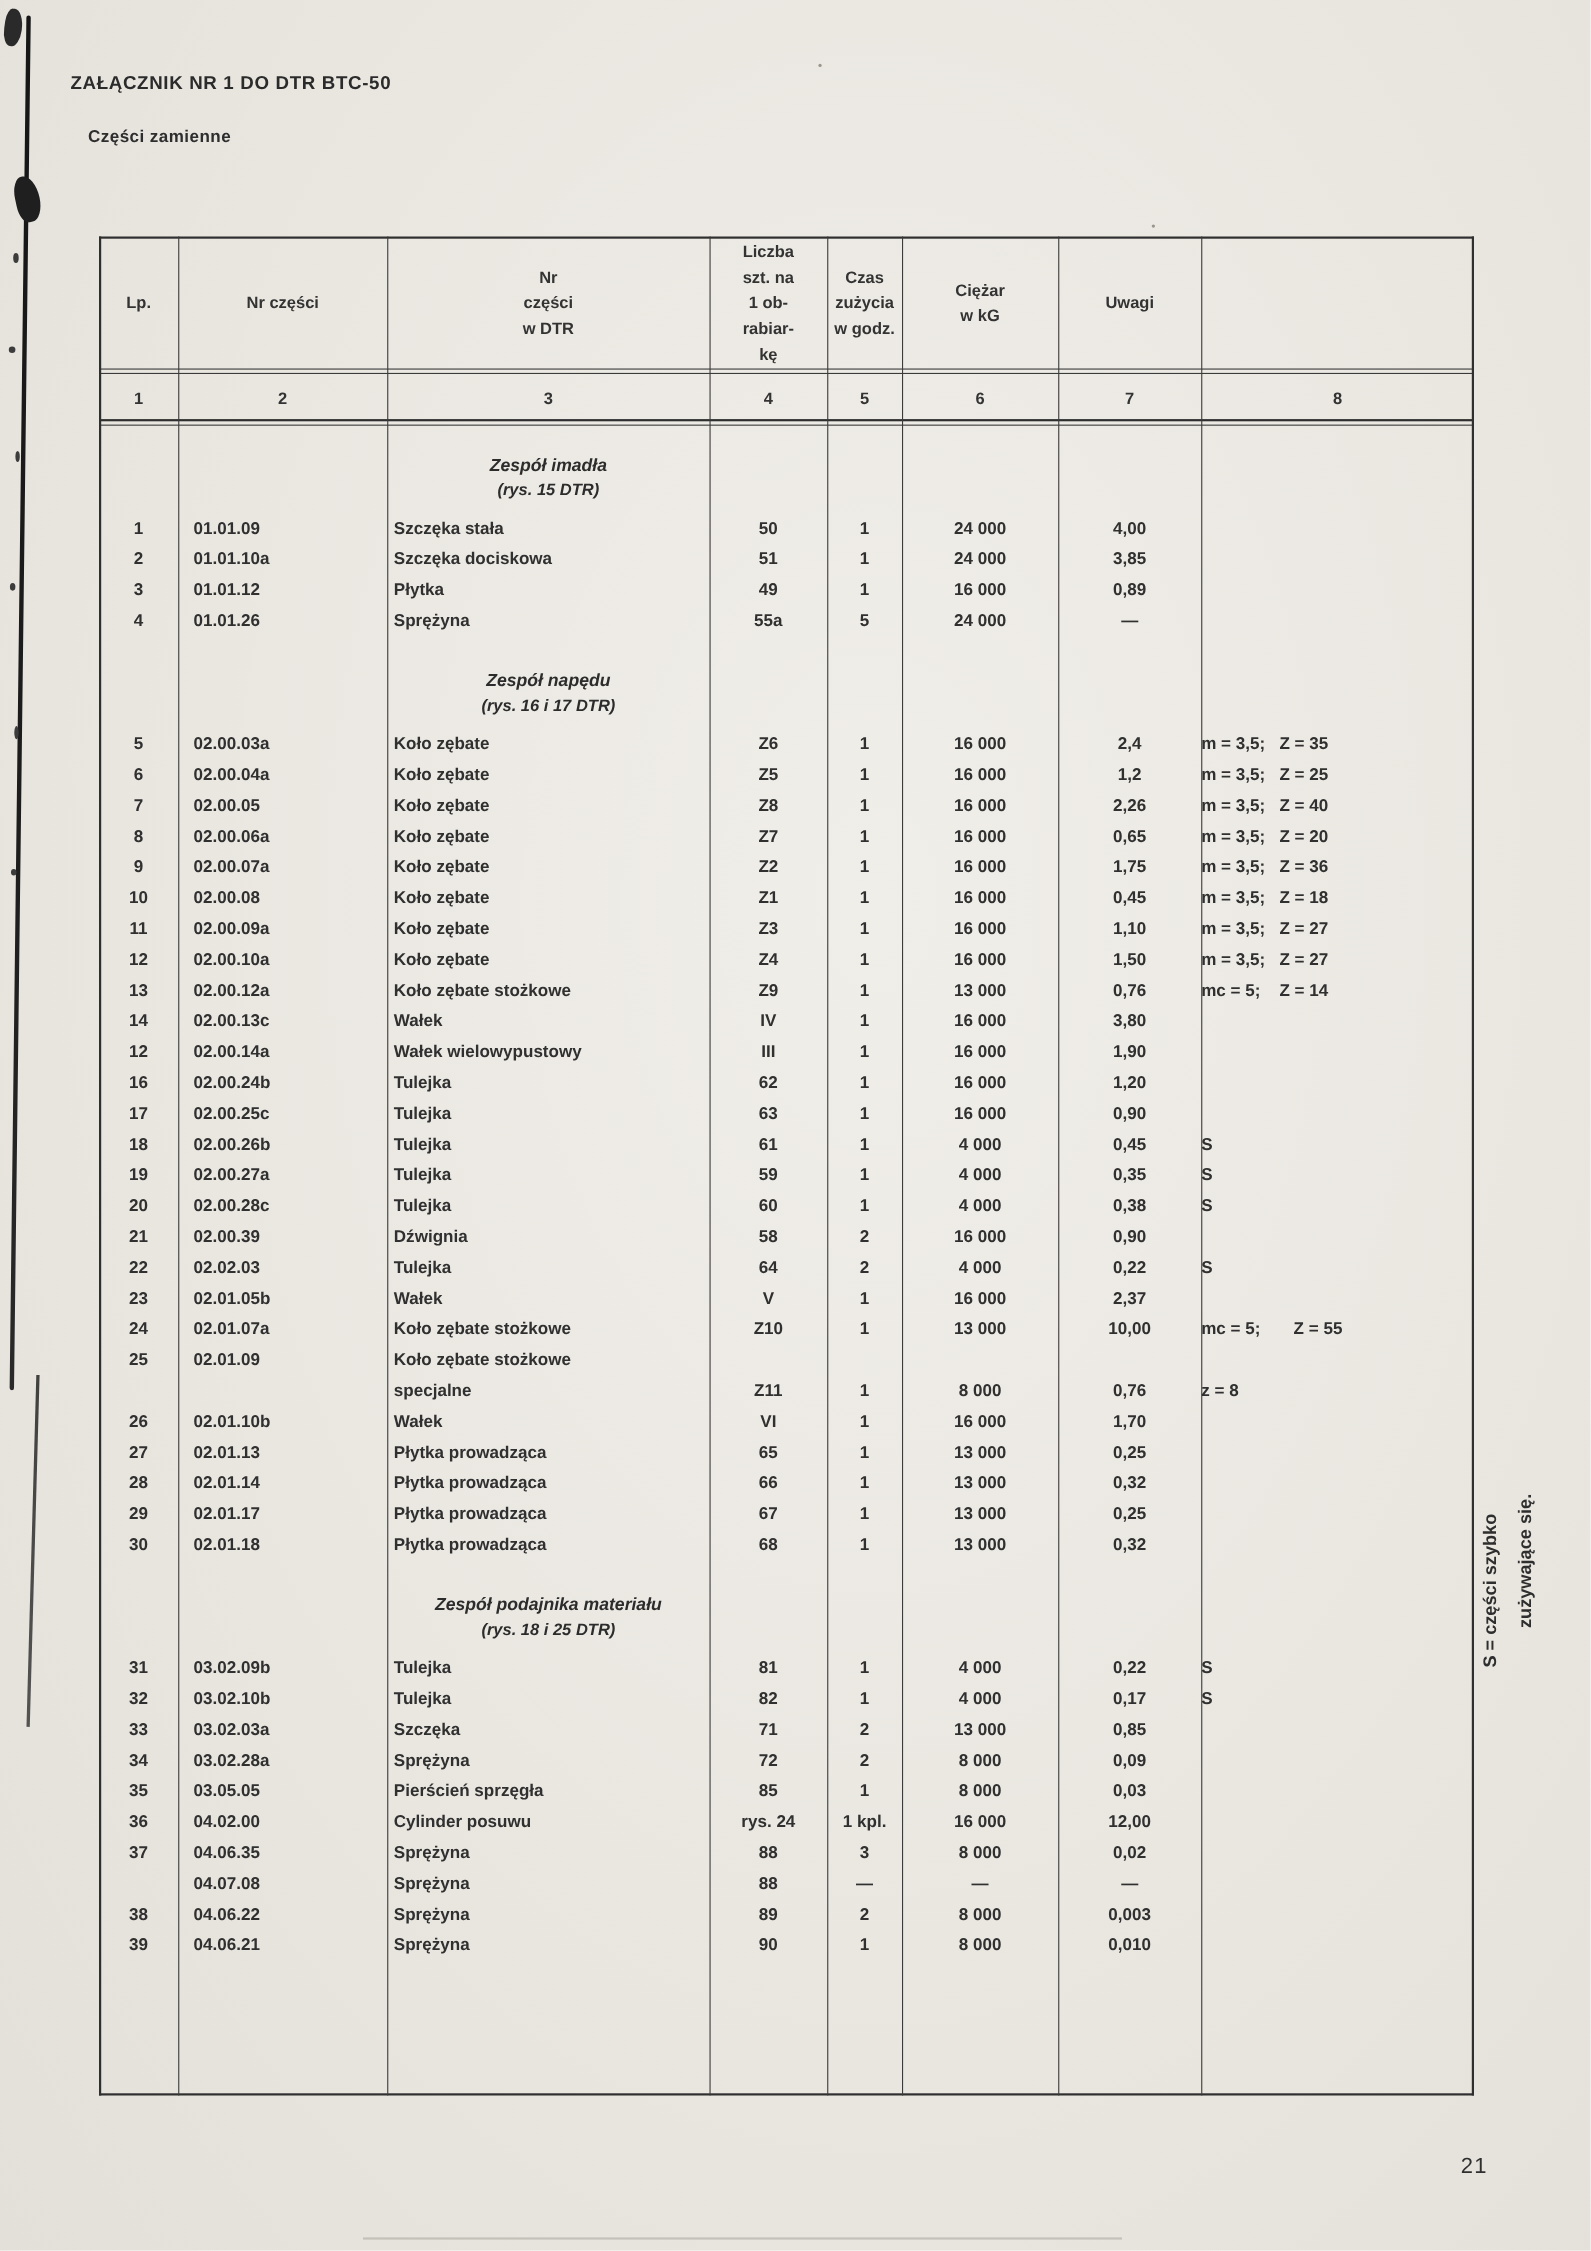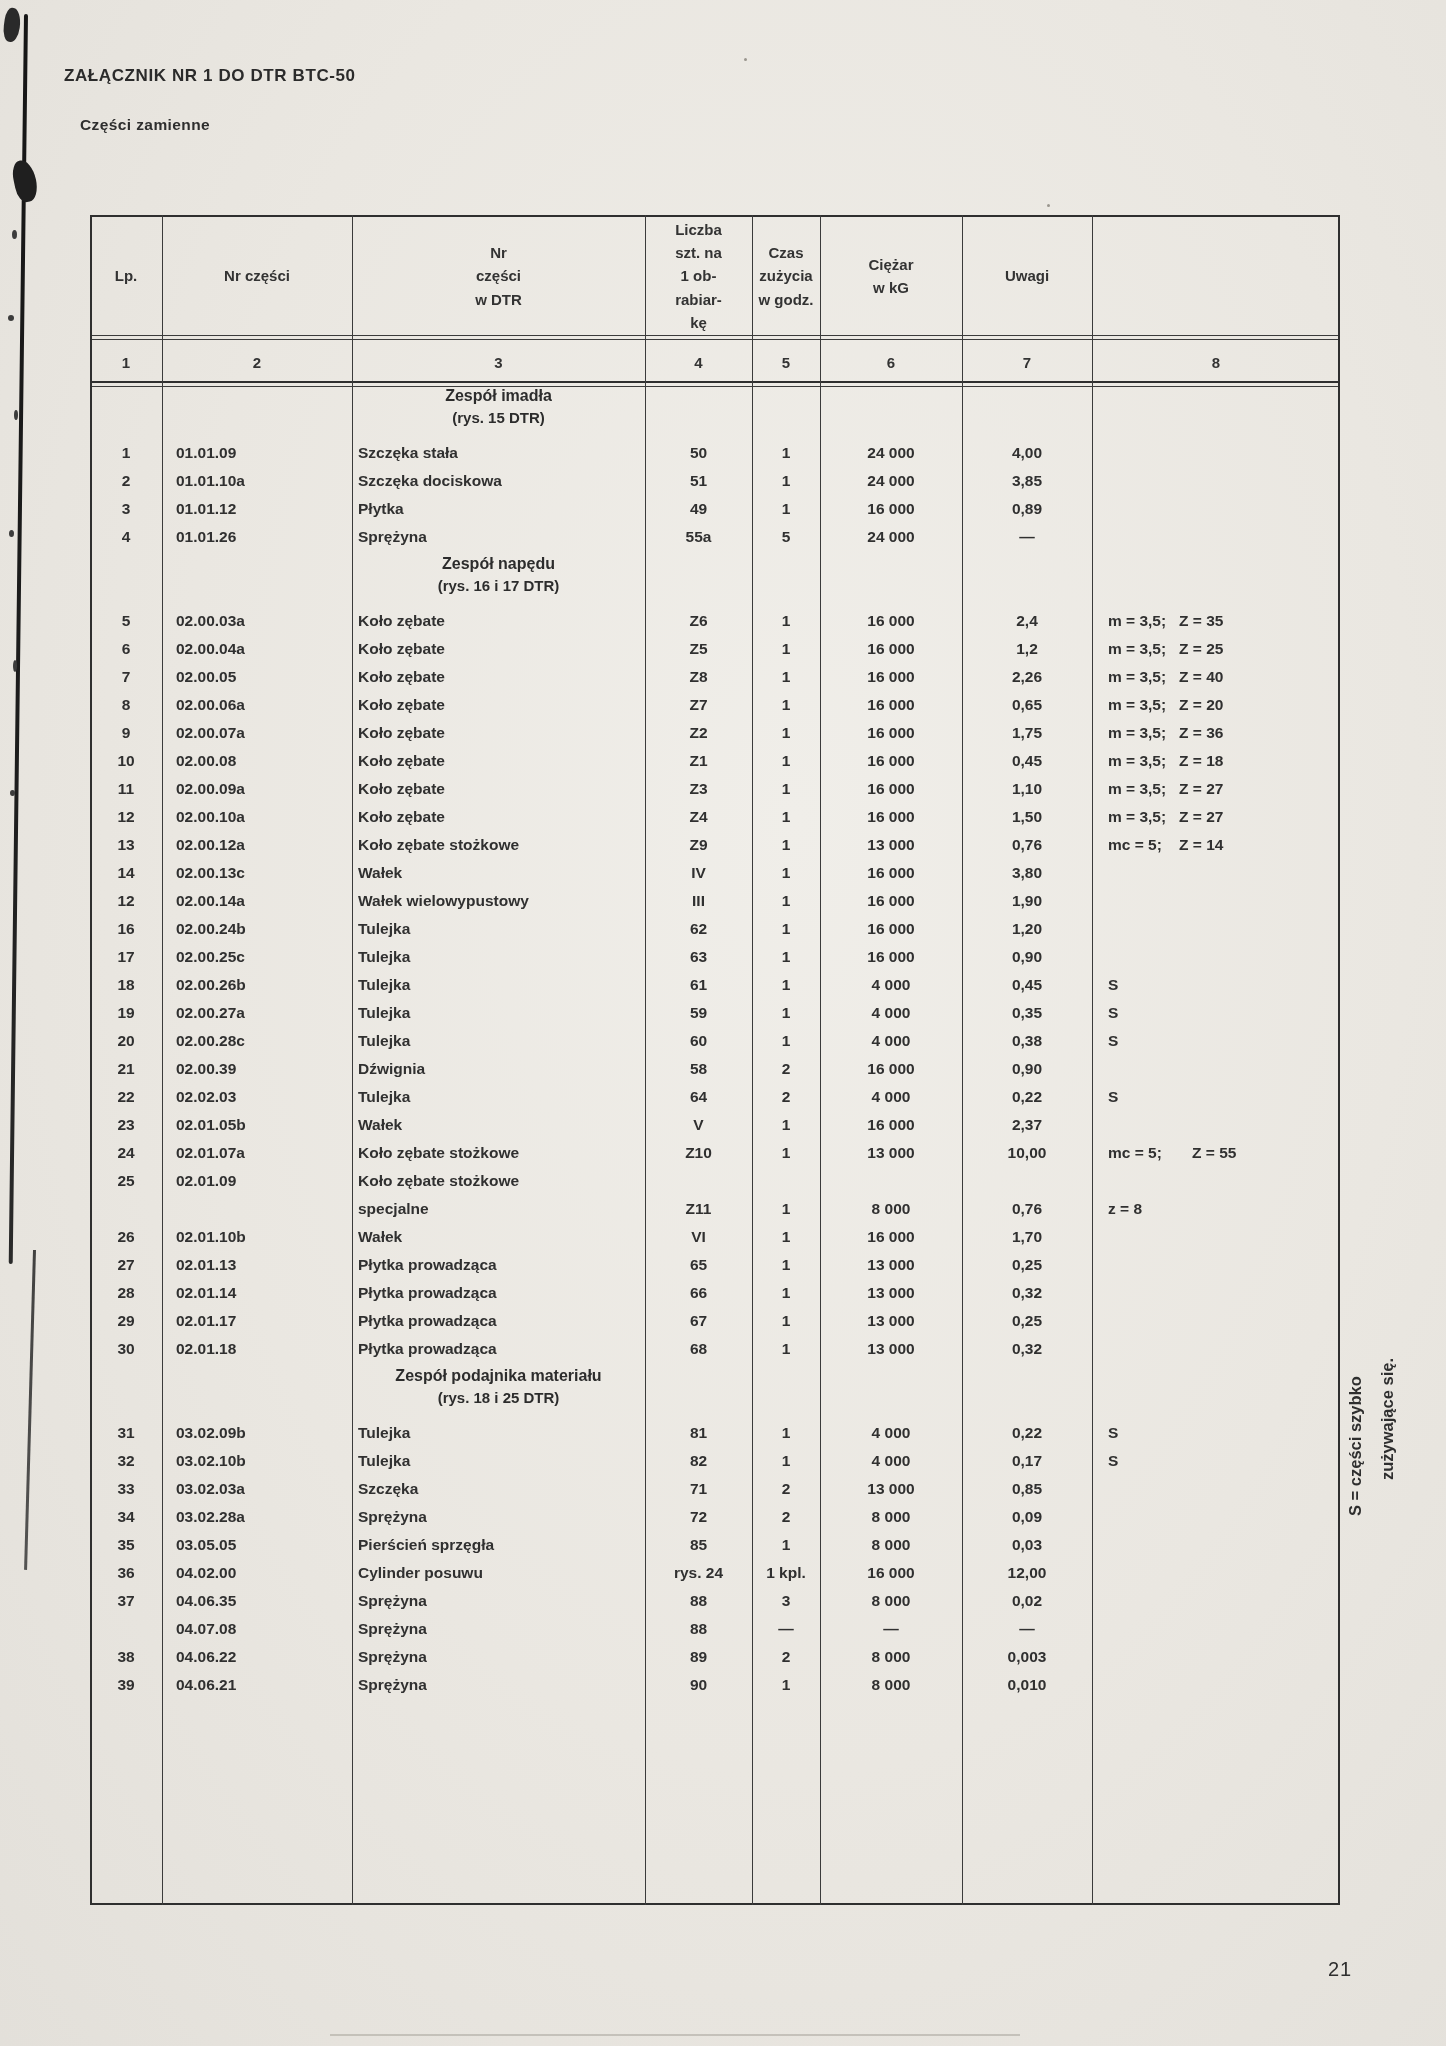--- a/index.html
+++ b/index.html
@@ -69,30 +69,30 @@
   .tnums{top:126px;height:42px;}
   .tn{
     display:flex;align-items:center;justify-content:center;
     font-size:15px;font-weight:700;color:#333;
   }
   .tbody{position:absolute;left:0;top:168px;width:1250px;}
   .trow{
     display:grid;width:1250px;height:28px;align-items:center;
     grid-template-columns:72px 190px 293px 107px 68px 142px 130px 248px;
   }
-  .trow.section{display:block;height:56px;}
+  .trow.section{display:block;height:56px;margin-top:28px;font-style:italic;}
   .sec-cell{margin-left:262px;width:293px;text-align:center;}
   .sec-title{font-size:16px;font-weight:700;color:#2c2c2c;line-height:1.6;}
   .sec-sub{font-size:15px;font-weight:700;color:#2c2c2c;}
   .cell{font-size:15.5px;font-weight:700;color:#303030;overflow:visible;}
   .c-lp{text-align:center;}
   .c-nr{padding-left:14px;}
   .c-nazwa{padding-left:6px;}
   .c-dtr,.c-szt,.c-czas,.c-ciezar{text-align:center;}
-  .c-uwagi{padding-left:16px;white-space:pre;}
+  .c-uwagi{white-space:pre;}
   .side-note{
     position:absolute;left:1103px;top:1083px;width:364px;height:72px;
     transform:rotate(-90deg);transform-origin:center center;
     font-size:16.5px;font-weight:700;color:#2e2e2e;line-height:1.95;
   }
   .side-note .l2{padding-left:36px;}
   .page-number{
     position:absolute;left:1328px;top:1958px;
     font-size:20px;font-weight:400;color:#2f2f2f;letter-spacing:1px;
   }

